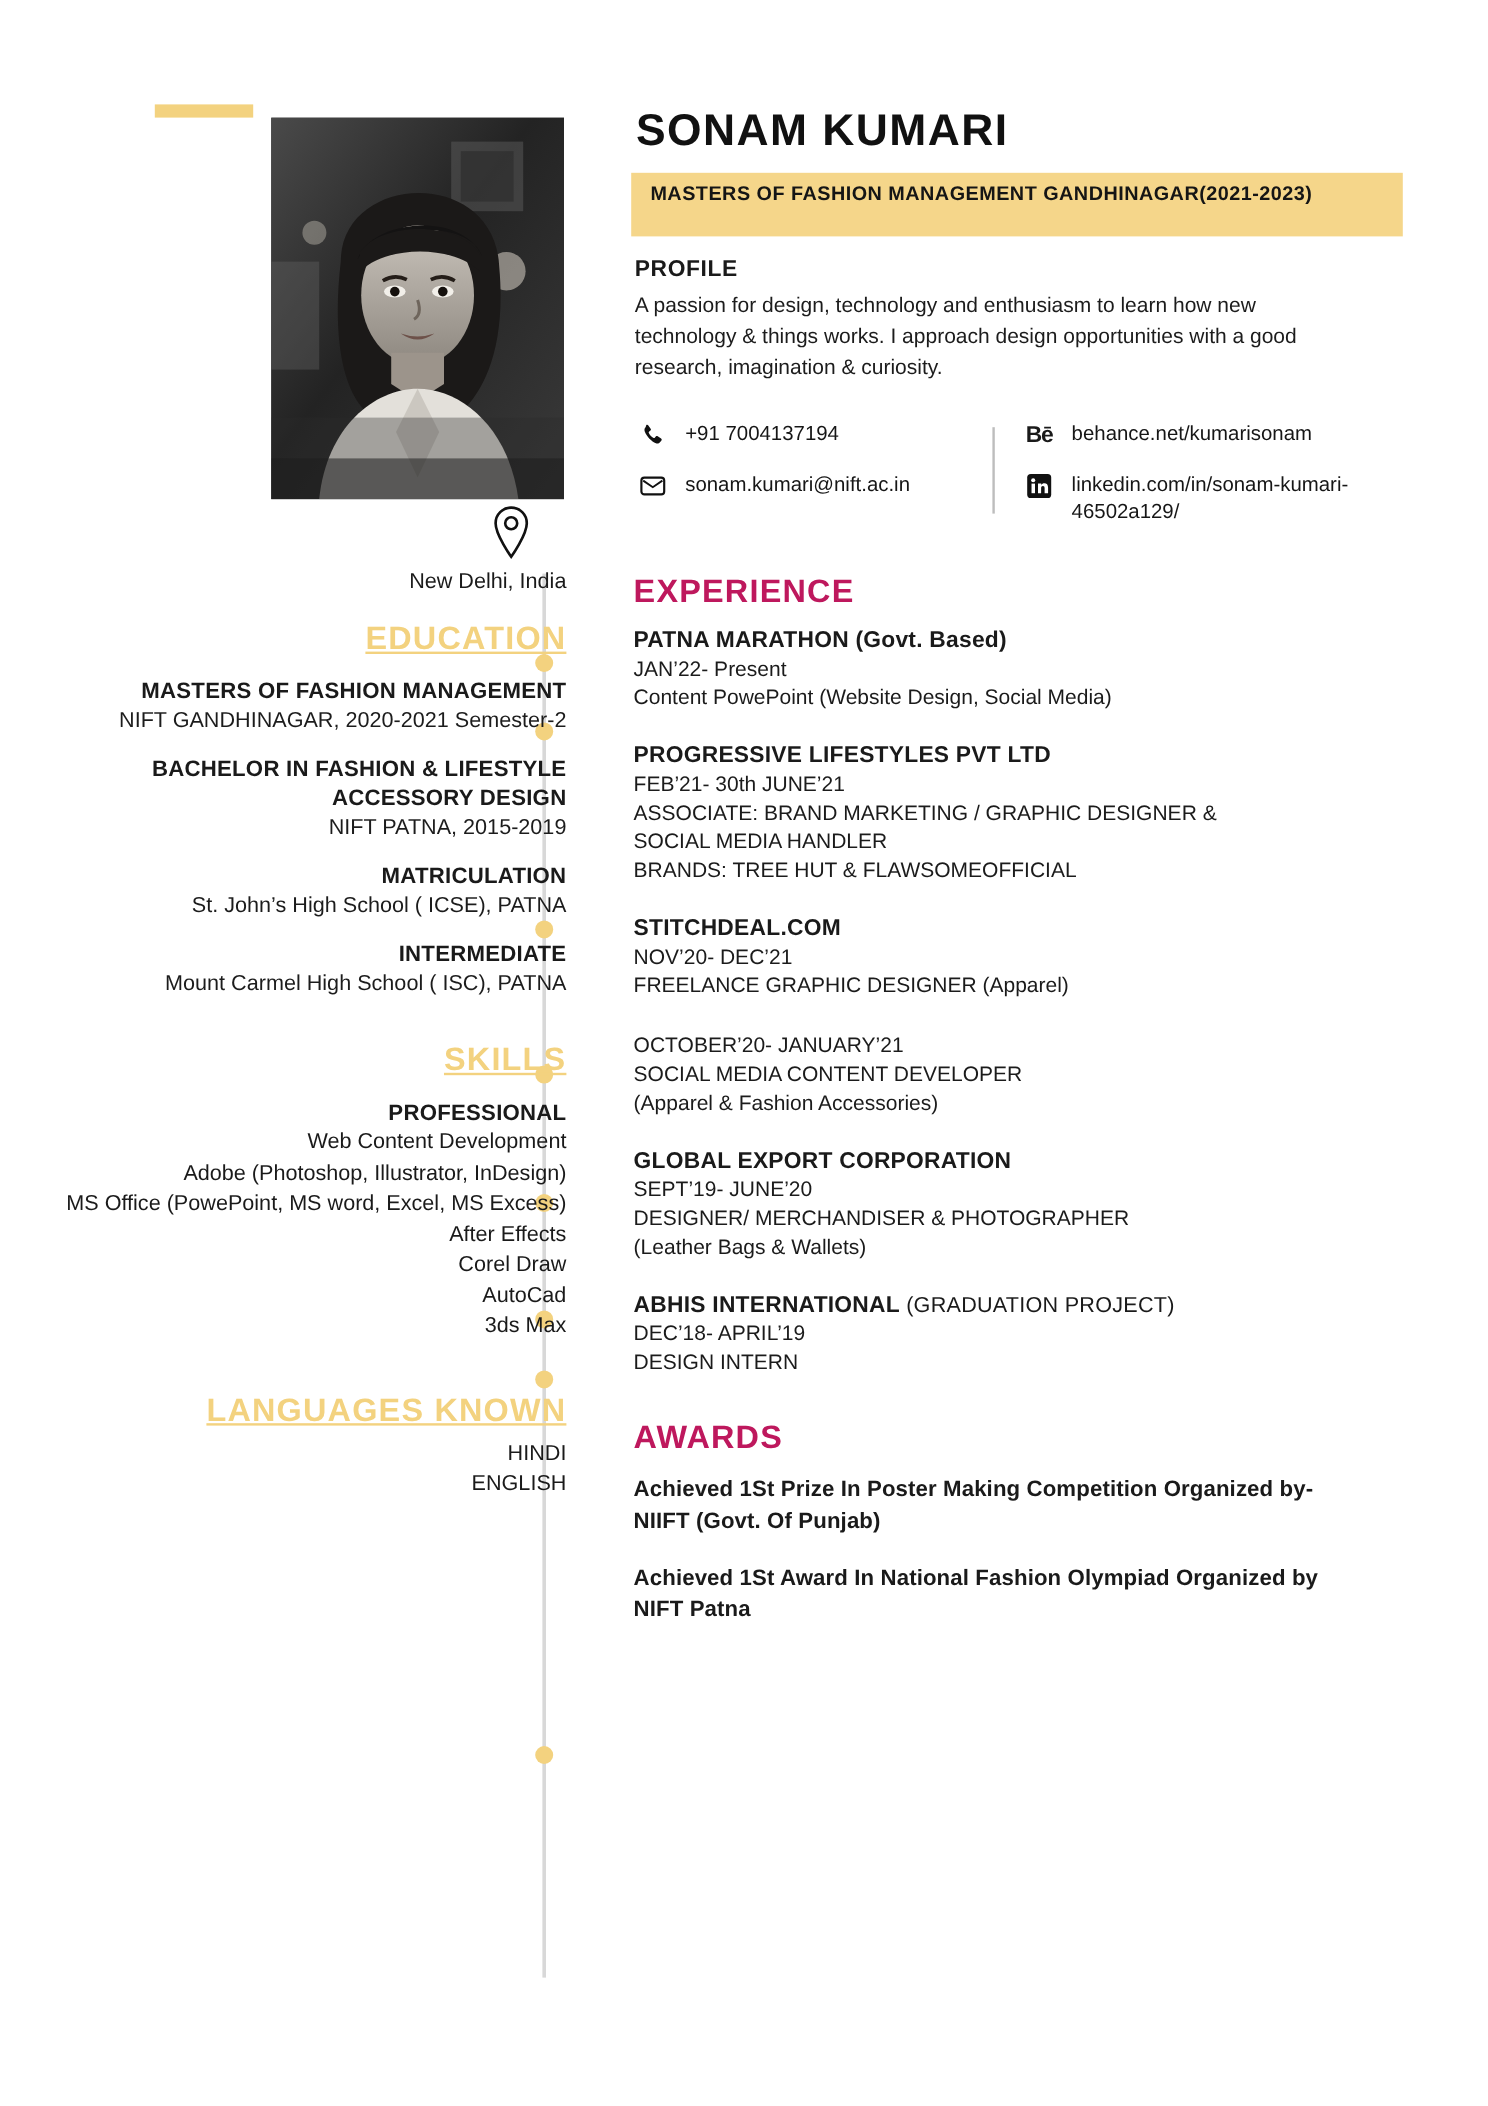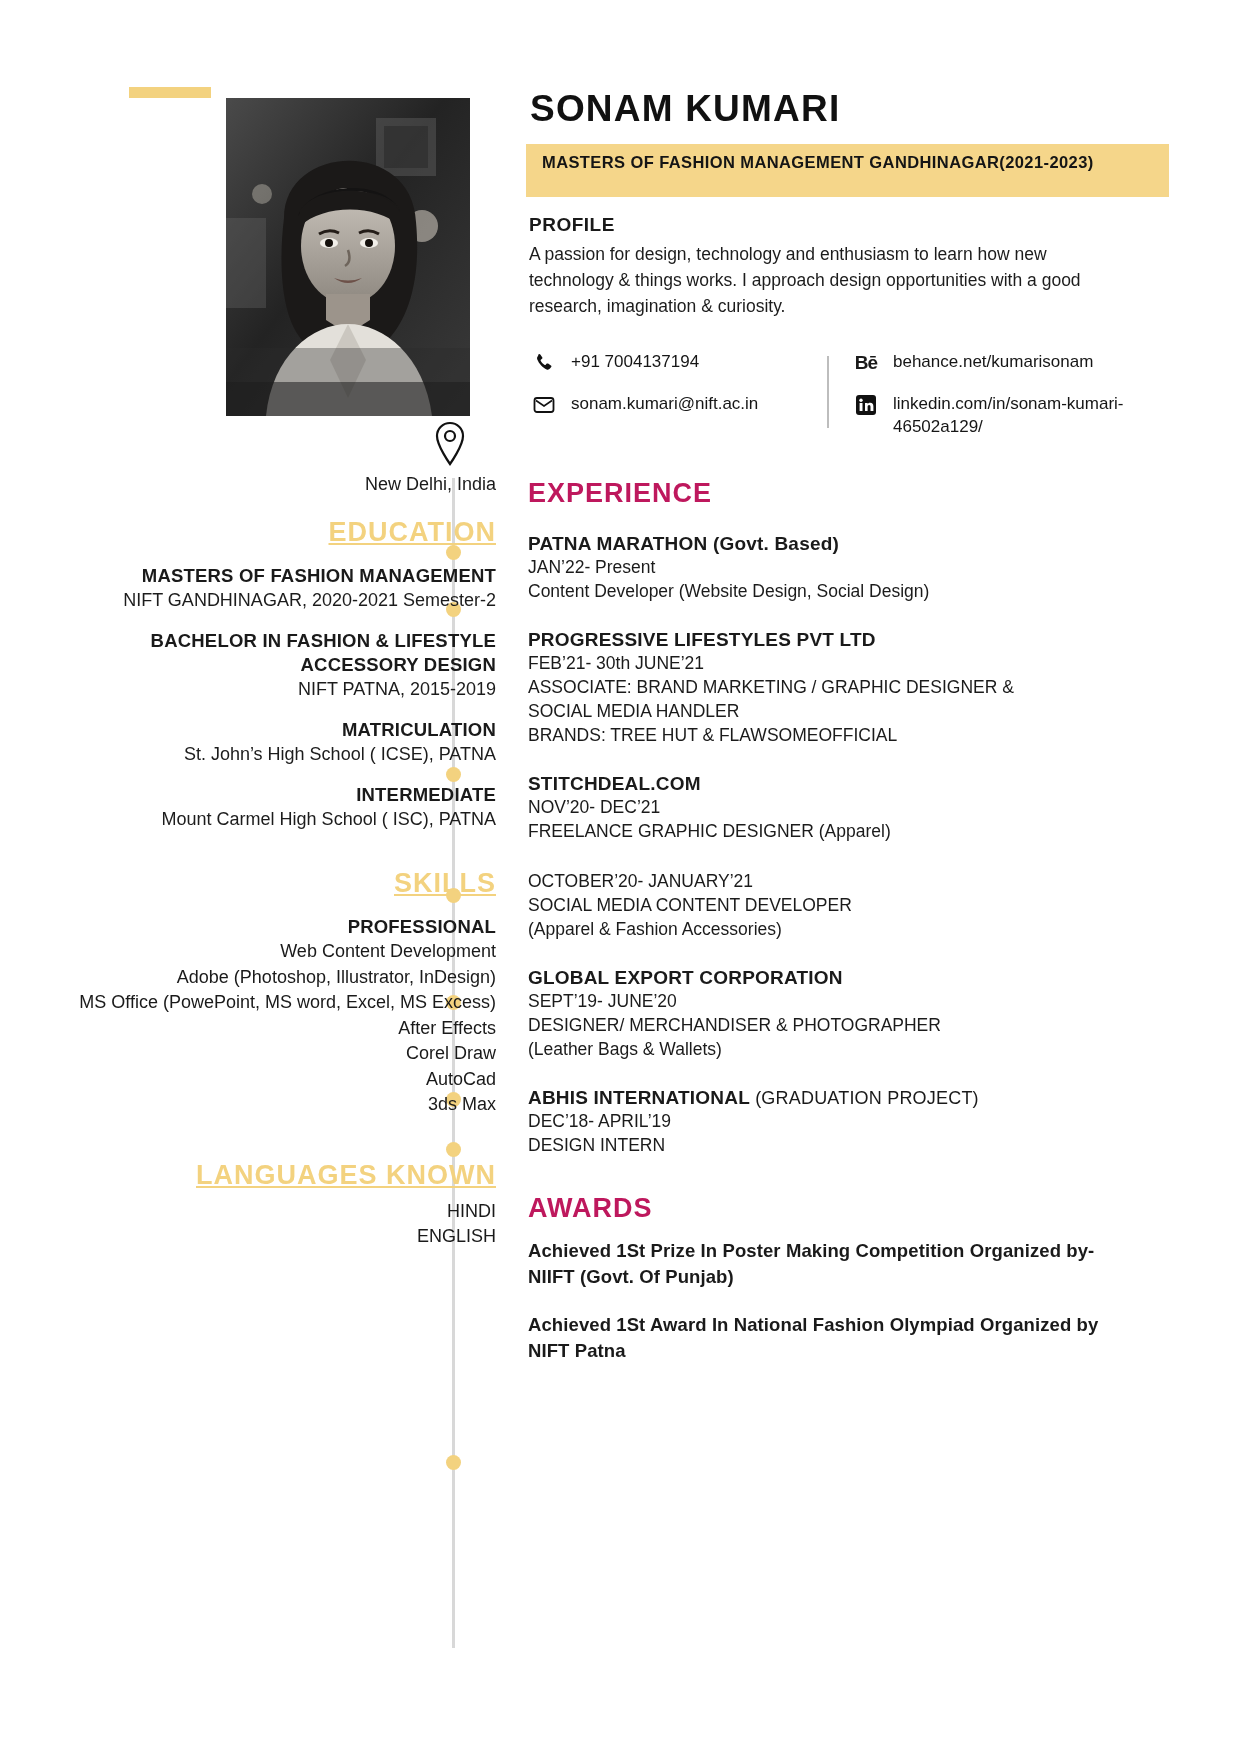--- a/index.html
+++ b/index.html
@@ -103,21 +103,21 @@
     flex: 0 0 30px;
     display: flex; align-items: center; justify-content: center;
     margin-right: 12px;
   }
   .c-txt { font-size: 17px; line-height: 23px; color: #161616; }
   .be-glyph { font-size: 19px; font-weight: bold; letter-spacing: -1px; }
 
   
   .left-col {
     position: absolute;
-    left: 56px;
+    left: 32px;
     top: 420px;
     width: 450px;
     text-align: right;
   }
   .pin { display:flex; justify-content:flex-end; padding-right: 38px; }
   .loc-text { font-size: 18px; margin-top: 6px; padding-right: 10px; }
 
   .sec-head-left {
     font-size: 27px;
     font-weight: bold;
@@ -156,21 +156,21 @@
     left: 528px;
     top: 478px;
     width: 600px;
   }
   .sec-head-right {
     font-size: 27px;
     font-weight: bold;
     color: #be185d;
     letter-spacing: 1px;
   }
-  .job { margin-top: 24px; }
+  .job { margin-top: 14px; }
   .job-t { font-size: 19px; font-weight: bold; letter-spacing: .2px; }
   .job-t span.reg { font-weight: normal; font-size: 18px; }
   .job-l { font-size: 17.5px; line-height: 24px; color: #1b1b1b; }
 
   .award { margin-top: 14px; font-size: 18.5px; line-height: 26px; font-weight: bold; letter-spacing: .1px; }
 </style>
 </head>
 <body>
 
 <div class="page">
@@ -329,21 +329,21 @@
     </div>
   </div>
 
   <div class="right-col">
 
     <div class="sec-head-right">EXPERIENCE</div>
 
     <div class="job">
       <div class="job-t">PATNA MARATHON (Govt. Based)</div>
       <div class="job-l">JAN’22- Present</div>
-      <div class="job-l">Content Developer (Website Design, Social Design)</div>
+      <div class="job-l">Content PowePoint (Website Design, Social Media)</div>
     </div>
 
     <div class="job" style="margin-top:26px">
       <div class="job-t">PROGRESSIVE LIFESTYLES PVT LTD</div>
       <div class="job-l">FEB’21- 30th JUNE’21</div>
       <div class="job-l">ASSOCIATE: BRAND MARKETING / GRAPHIC DESIGNER &amp;</div>
       <div class="job-l">SOCIAL MEDIA HANDLER</div>
       <div class="job-l">BRANDS: TREE HUT &amp; FLAWSOMEOFFICIAL</div>
     </div>
 

